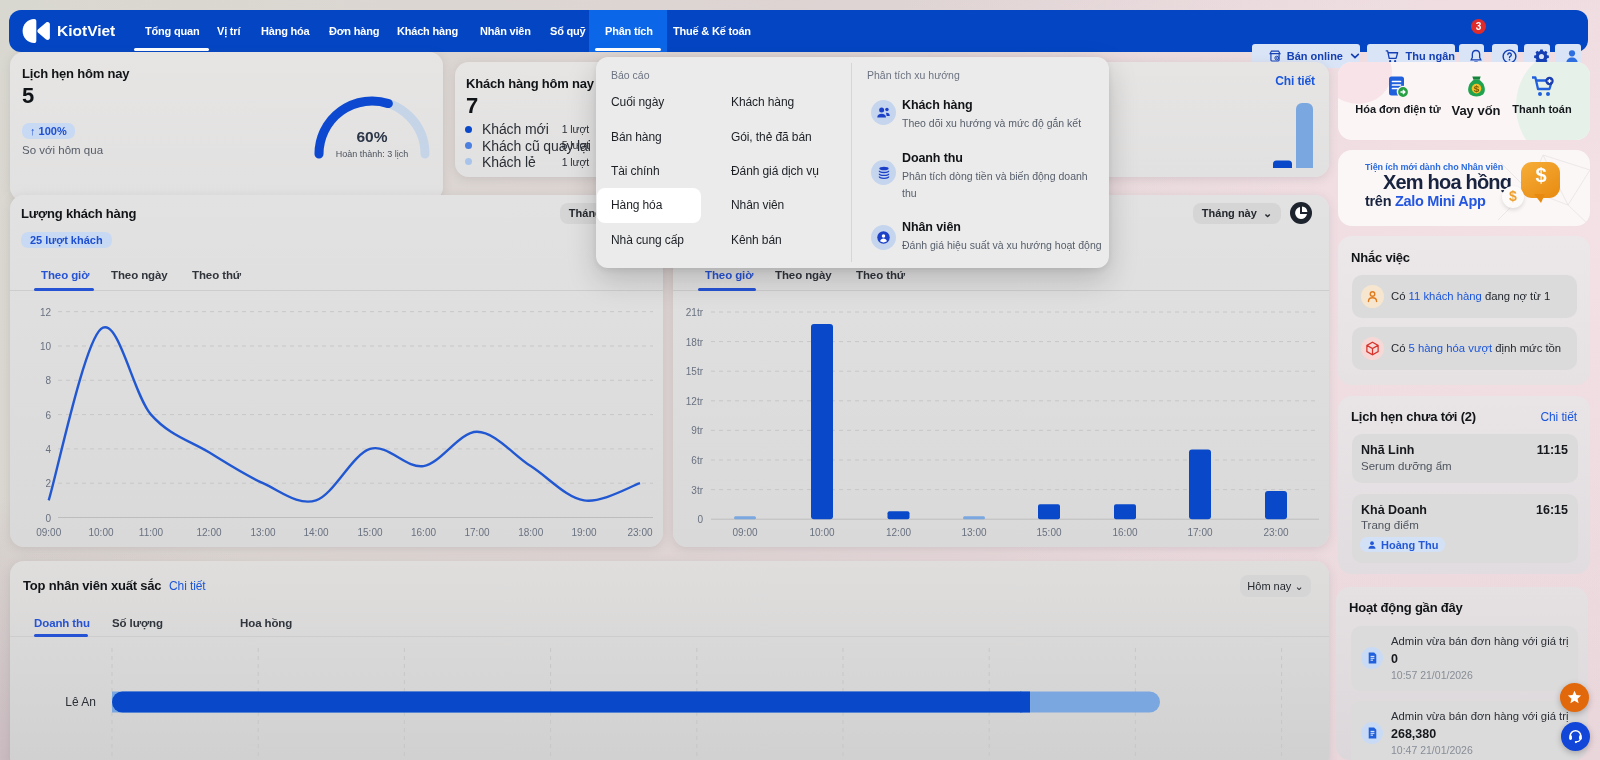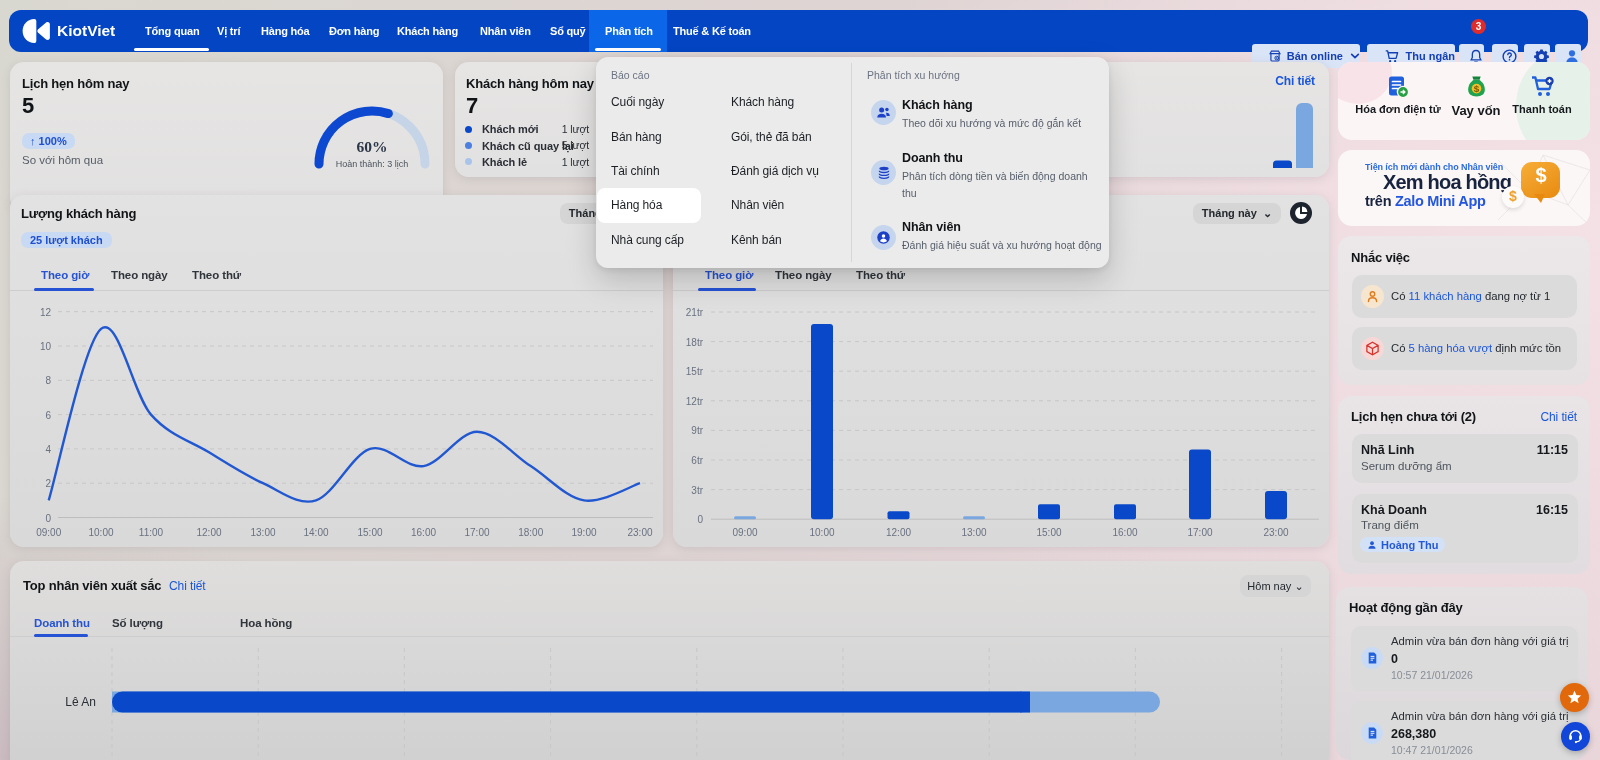--- a/index.html
+++ b/index.html
@@ -107,37 +107,37 @@
         </svg>
     </div>
     <div class="topbtn" style="left:1546px; width:26px;">
       <svg width="18" height="18" viewBox="0 0 24 24" style="position:static;">
           <circle cx="12" cy="8.4" r="4.1" fill="#2d6fe0"></circle>
           <path d="M4.5 21 c0-4.4 3.4-7 7.5-7 s7.5 2.6 7.5 7 Z" fill="#2d6fe0"></path>
         </svg>
     </div>
   </div>
 
-  <div class="card" style="left:10px; top:62px; width:433px; height:149px; background:linear-gradient(#e6e5e4,#e2e1e1);">
+  <div class="card" style="left:10px; top:52px; width:433px; height:149px; background:linear-gradient(#e6e5e4,#e2e1e1);">
     <div class="abs ttl" style="left:12px; top:14px;">Lịch hẹn hôm nay</div>
     <div class="abs big" style="left:12px; top:31px;">5</div>
     <div class="abs pill" style="left:12px; top:71px; height:16px; padding:0 8px; font-size:11px;">↑&nbsp;100%</div>
     <div class="abs" style="left:12px; top:92px; font-size:11.5px; color:#565d68;">So với hôm qua</div>
     <svg style="left:300px; top:40px;" width="124" height="65" viewBox="0 0 124 65">
       <path d="M 9 62 A 53 53 0 0 1 115 62" fill="none" stroke="#c6d4e8" stroke-width="9" stroke-linecap="round"></path>
       <path d="M 9 62 A 53 53 0 0 1 78.4 11.6" fill="none" stroke="#0d49d0" stroke-width="9" stroke-linecap="round"></path>
     </svg>
-    <div class="abs" style="left:300px; top:76px; width:124px; text-align:center; font-size:15.5px; font-weight:700; color:#2b3648;font-family:Liberation Serif, serif;">60%</div>
+    <div class="abs" style="left:300px; top:76px; width:124px; text-align:center; font-size:15.5px; font-weight:700; color:#2b3648;">60%</div>
     <div class="abs" style="left:300px; top:97px; width:124px; text-align:center; font-size:9px; color:#4c535e;">Hoàn thành: 3 lịch</div>
   </div>
 
   <div class="card" style="left:455px; top:62px; width:433px; height:115px; background:linear-gradient(#e6e5e4,#e2e1e1);">
     <div class="abs ttl" style="left:11px; top:14px;">Khách hàng hôm nay</div>
     <div class="abs big" style="left:11px; top:31px;">7</div>
-    <div class="abs" style="left:10px; top:59px; width:130px; font-size:11px; color:#2a2f36; letter-spacing:-0.1px;font-weight:bold;">
+    <div class="abs" style="left:10px; top:59px; width:130px; font-size:14px; color:#2a2f36; letter-spacing:-0.1px;">
       <div style="height:16.4px; display:flex; align-items:center;"><span style="display:inline-block;width:7px;height:7px;border-radius:50%;background:#0848c9;margin-right:10px;"></span>Khách mới</div>
       <div style="height:16.4px; display:flex; align-items:center;"><span style="display:inline-block;width:7px;height:7px;border-radius:50%;background:#4b7fe0;margin-right:10px;"></span>Khách cũ quay lại</div>
       <div style="height:16.4px; display:flex; align-items:center;"><span style="display:inline-block;width:7px;height:7px;border-radius:50%;background:#a9c4ea;margin-right:10px;"></span>Khách lẻ</div>
     </div>
     <div class="abs" style="left:104px; top:59px; width:30px; font-size:10.5px; color:#2a2f36; text-align:right; letter-spacing:-0.1px;">
       <div style="height:16.4px; line-height:16.4px;">1 lượt</div>
       <div style="height:16.4px; line-height:16.4px;">5 lượt</div>
       <div style="height:16.4px; line-height:16.4px;">1 lượt</div>
     </div>
   </div>

